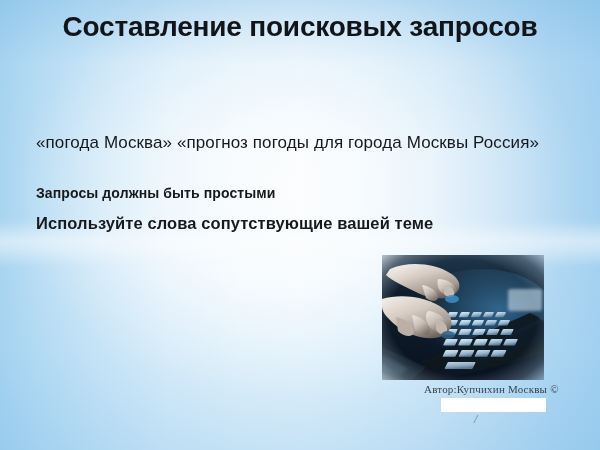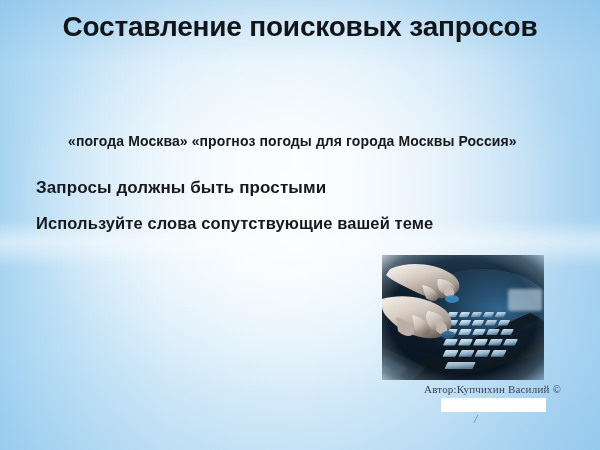--- a/index.html
+++ b/index.html
@@ -91,22 +91,22 @@
     white-space: nowrap;
   }
 
   .body-line {
     position: absolute;
     left: 36px;
     color: #17191c;
     white-space: nowrap;
   }
   .line-1 { top: 88px;  font-size: 16.5px; font-weight: bold; letter-spacing: 0.1px; }
-  .line-2 { top: 133px; font-size: 14px; font-weight: bold; letter-spacing: 0.1px; margin-left: 32px; }
-  .line-3 { top: 178px; font-size: 17px; font-weight: bold; letter-spacing: 0.1px; }
+  .line-2 { top: 133px; font-size: 17px; font-weight: normal; letter-spacing: 0.1px; }
+  .line-3 { top: 185px; font-size: 14px; font-weight: bold; letter-spacing: 0.1px; }
   .line-4 { top: 214px; font-size: 16.5px; font-weight: bold; letter-spacing: 0.1px; }
 
   
   .photo {
     position: absolute;
     left: 382px;
     top: 255px;
     width: 162px;
     height: 125px;
   }
@@ -294,17 +294,17 @@
         </g>
 
         <path d="M0 92 L44 112 L30 125 L0 125 Z" fill="#14222f" opacity="0.9"></path>
         <path d="M0 100 L26 113 L18 121 L0 114 Z" fill="#2a4459" opacity="0.55" filter="url(#softer)"></path>
 
         <rect x="0" y="0" width="162" height="125" fill="url(#glowBlue)" opacity="0.12"></rect>
       </svg>
     </div>
   </div>
 
-  <div class="author">Автор:Купчихин Василий ©</div>
+  <div class="author">Автор:Купчихин Москвы ©</div>
   <div class="white-box"></div>
   <div class="cursor-mark">/</div>
 
 </div>
 
 </body></html>

